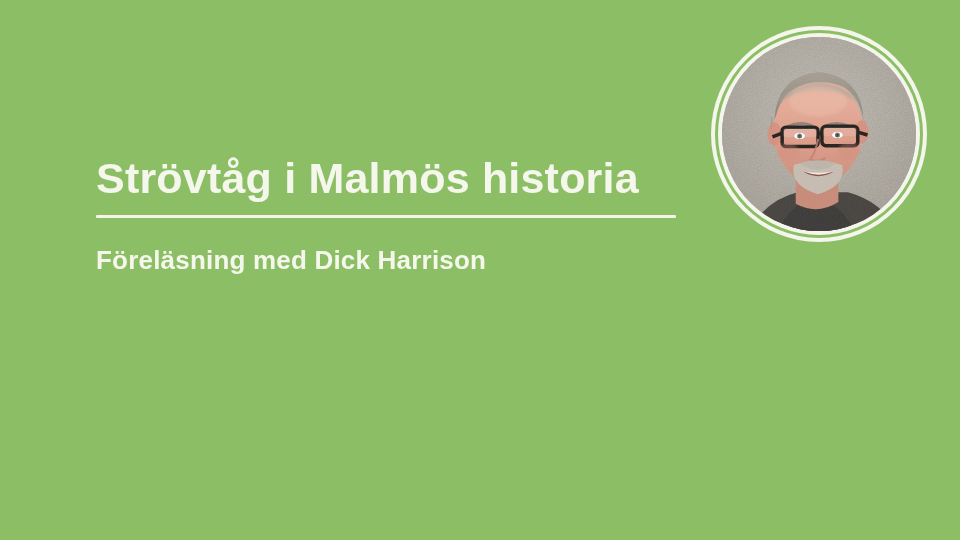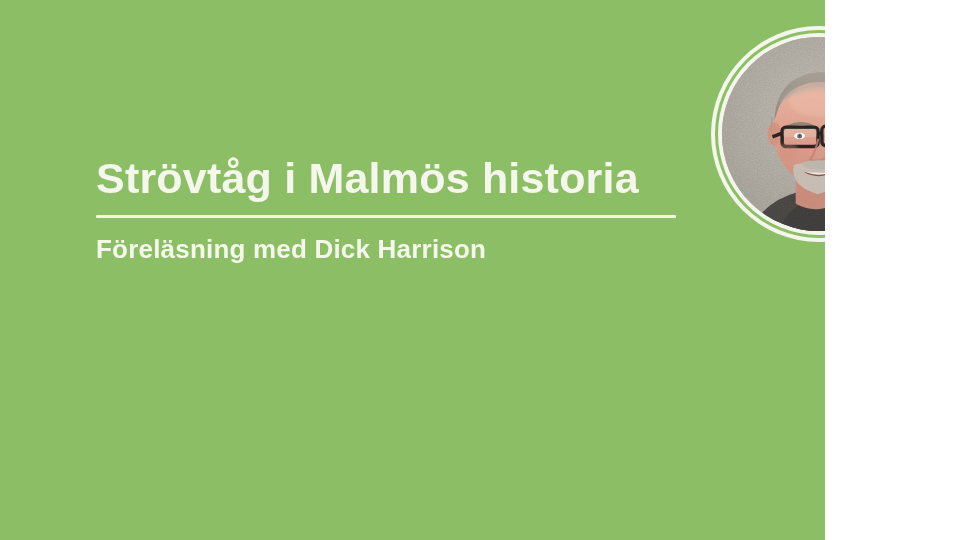--- a/index.html
+++ b/index.html
@@ -8,21 +8,21 @@
   }
   body {
     width: 960px;
     height: 540px;
     overflow: hidden;
     font-family: "Liberation Sans", sans-serif;
   }
 
   #slide {
     position: relative;
-    width: 825px;
+    width: 960px;
     height: 540px;
     background: #8CBF65;
     overflow: hidden;
   }
 
   
   #text-block {
     position: absolute;
     left: 96px;
     top: 155px;
@@ -46,21 +46,21 @@
     margin-top: 14px;
     border-radius: 1px;
   }
 
   #subtitle {
     font-size: 26px;
     font-weight: bold;
     color: #F5F7EC;
     letter-spacing: 0.2px;
     margin: 0;
-    padding-top: 16px;
+    padding-top: 27px;
     white-space: nowrap;
   }
 
   
   #portrait {
     position: absolute;
     left: 711px;
     top: 26px;
     width: 216px;
     height: 216px;

